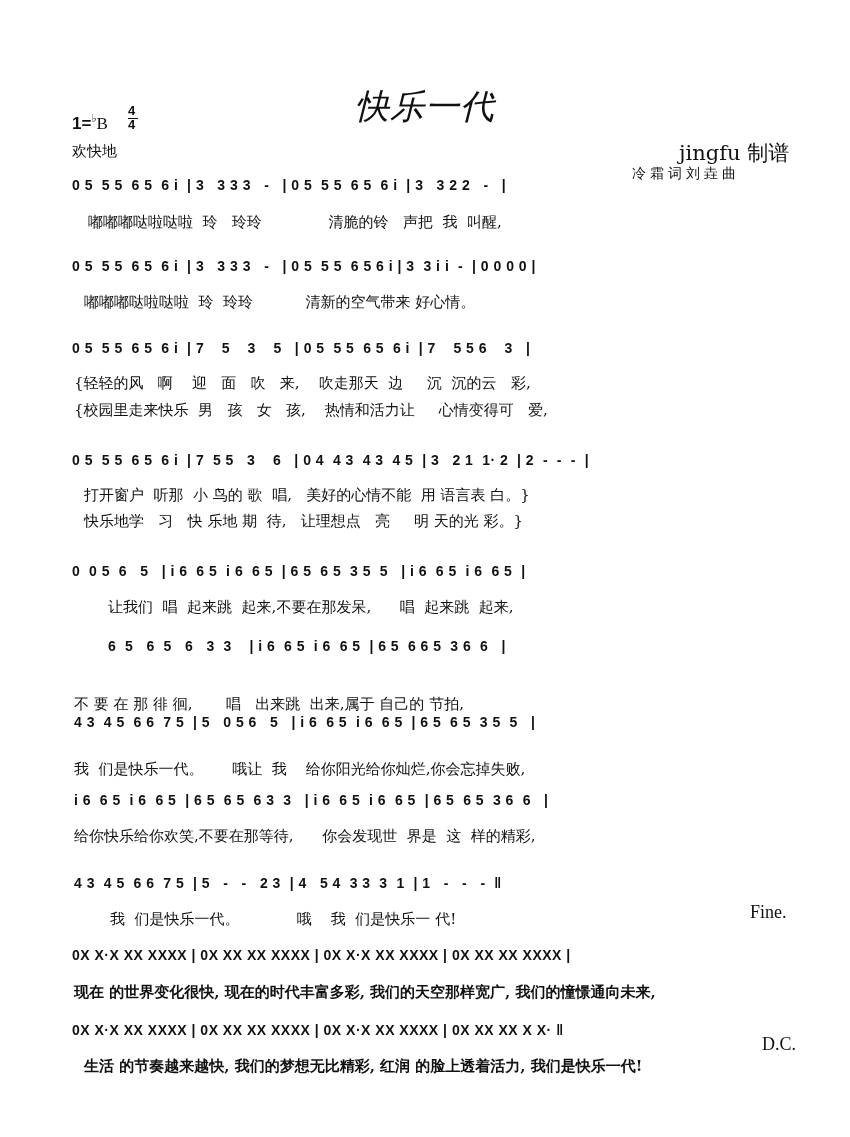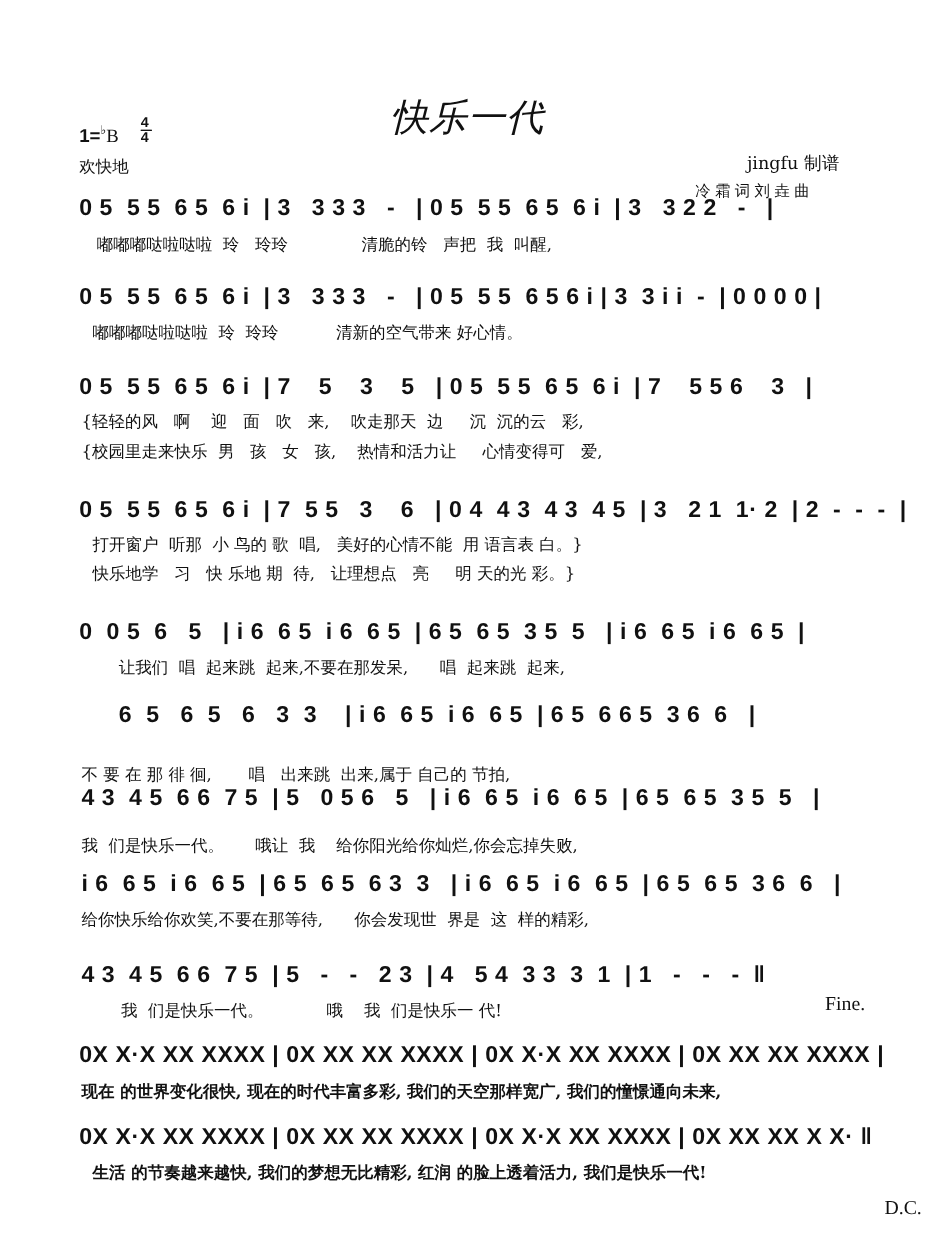--- a/index.html
+++ b/index.html
@@ -6,22 +6,22 @@
   body { width: 850px; height: 1137px; position: relative; overflow: hidden; color: #111; }
   .abs { position: absolute; white-space: pre; }
   .title { font-family: "DejaVu Sans", sans-serif; font-size: 34px; left: 355px; top: 84px; letter-spacing: 1px; font-style: italic; }
   .key { font-family: "Liberation Serif", serif; font-size: 17px; left: 72px; top: 112px; }
   .key b { font-family: "Liberation Sans", sans-serif; font-weight: bold; }
   .key sup { font-size: 11px; }
   .frac { position: absolute; left: 128px; top: 104px; font-family: "Liberation Sans", sans-serif; font-weight: bold; font-size: 13px; line-height: 14px; text-align: center; }
   .frac .bar { border-top: 1px solid #111; width: 10px; margin: 0 auto; }
   .tempo { font-family: "DejaVu Sans", sans-serif; font-size: 15px; left: 72px; top: 142px; }
   .credit1 { font-family: "DejaVu Serif", serif; font-size: 14px; left: 632px; top: 117px; letter-spacing: 4px; margin-top: 48px; }
-  .credit2 { font-family: "DejaVu Serif", serif; font-size: 16px; left: 679px; top: 139px; }
-  .notes { font-family: "Liberation Sans", sans-serif; font-weight: bold; font-size: 21px; letter-spacing: 0.5px; }
+  .credit2 { font-family: "DejaVu Serif", serif; font-size: 21px; left: 679px; top: 139px; }
+  .notes { font-family: "Liberation Sans", sans-serif; font-weight: bold; font-size: 14px; letter-spacing: 0.5px; }
   .lyr { font-family: "DejaVu Serif", serif; font-weight: normal; font-size: 15px; }
   .lyr2 { font-family: "DejaVu Serif", serif; font-weight: bold; font-size: 15px; }
   .bar { position: absolute; width: 1px; background: #111; }
   .fine { font-family: "Liberation Serif", serif; font-size: 18px; }
 </style>
 </head>
 <body>
 
 <div class="abs title">快乐一代</div>
 <div class="abs key"><b>1=</b><sup>♭</sup><span>B</span></div>
@@ -62,13 +62,13 @@
 
 <div class="abs notes" style="left:74px;top:875px;">4 3  4 5  6 6  7 5  | 5   -   -   2 3  | 4   5 4  3 3  3  1  | 1   -   -   -  ‖</div>
 <div class="abs lyr" style="left:74px;top:910px;margin-left:36px;">我  们是快乐一代。            哦    我  们是快乐一 代!</div>
 <div class="abs fine" style="left:750px;top:902px;">Fine.</div>
 
 <div class="abs notes" style="left:72px;top:947px;">0X X·X XX XXXX | 0X XX XX XXXX | 0X X·X XX XXXX | 0X XX XX XXXX |</div>
 <div class="abs lyr2" style="left:74px;top:983px;">现在 的世界变化很快, 现在的时代丰富多彩, 我们的天空那样宽广, 我们的憧憬通向未来,</div>
 
 <div class="abs notes" style="left:72px;top:1022px;">0X X·X XX XXXX | 0X XX XX XXXX | 0X X·X XX XXXX | 0X XX XX X X· ‖</div>
 <div class="abs lyr2" style="left:84px;top:1057px;">生活 的节奏越来越快, 我们的梦想无比精彩, 红润 的脸上透着活力, 我们是快乐一代!</div>
-<div class="abs fine" style="left:762px;top:1088px;margin-left:42px;">D.C.</div>
+<div class="abs fine" style="left:762px;top:1034px;">D.C.</div>
 
 </body></html>

